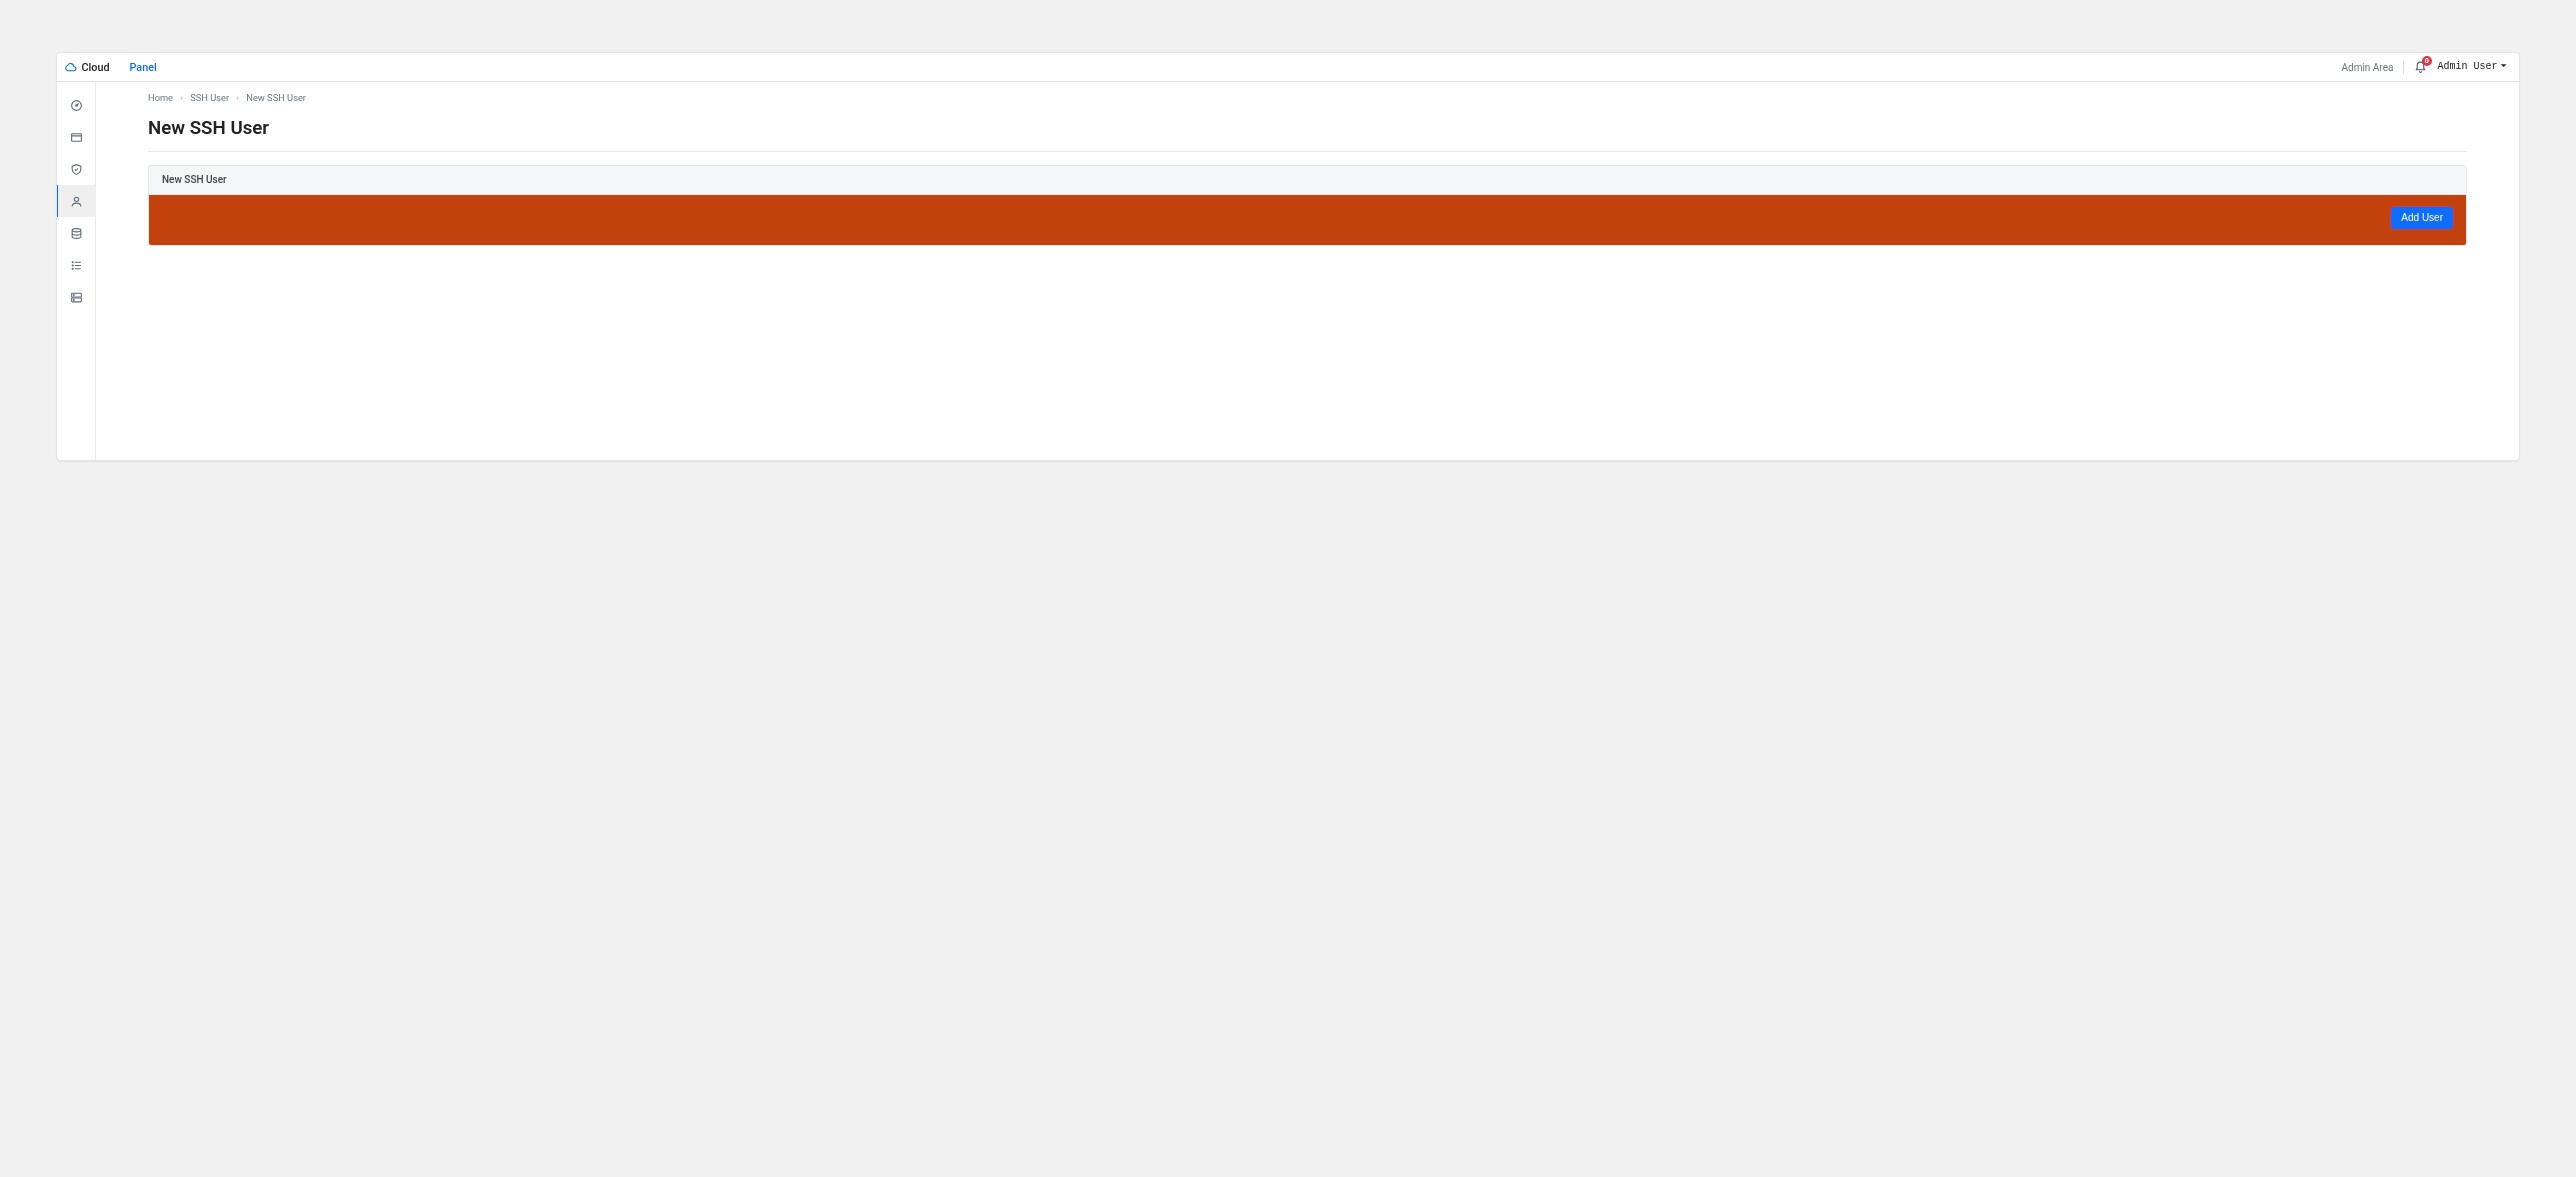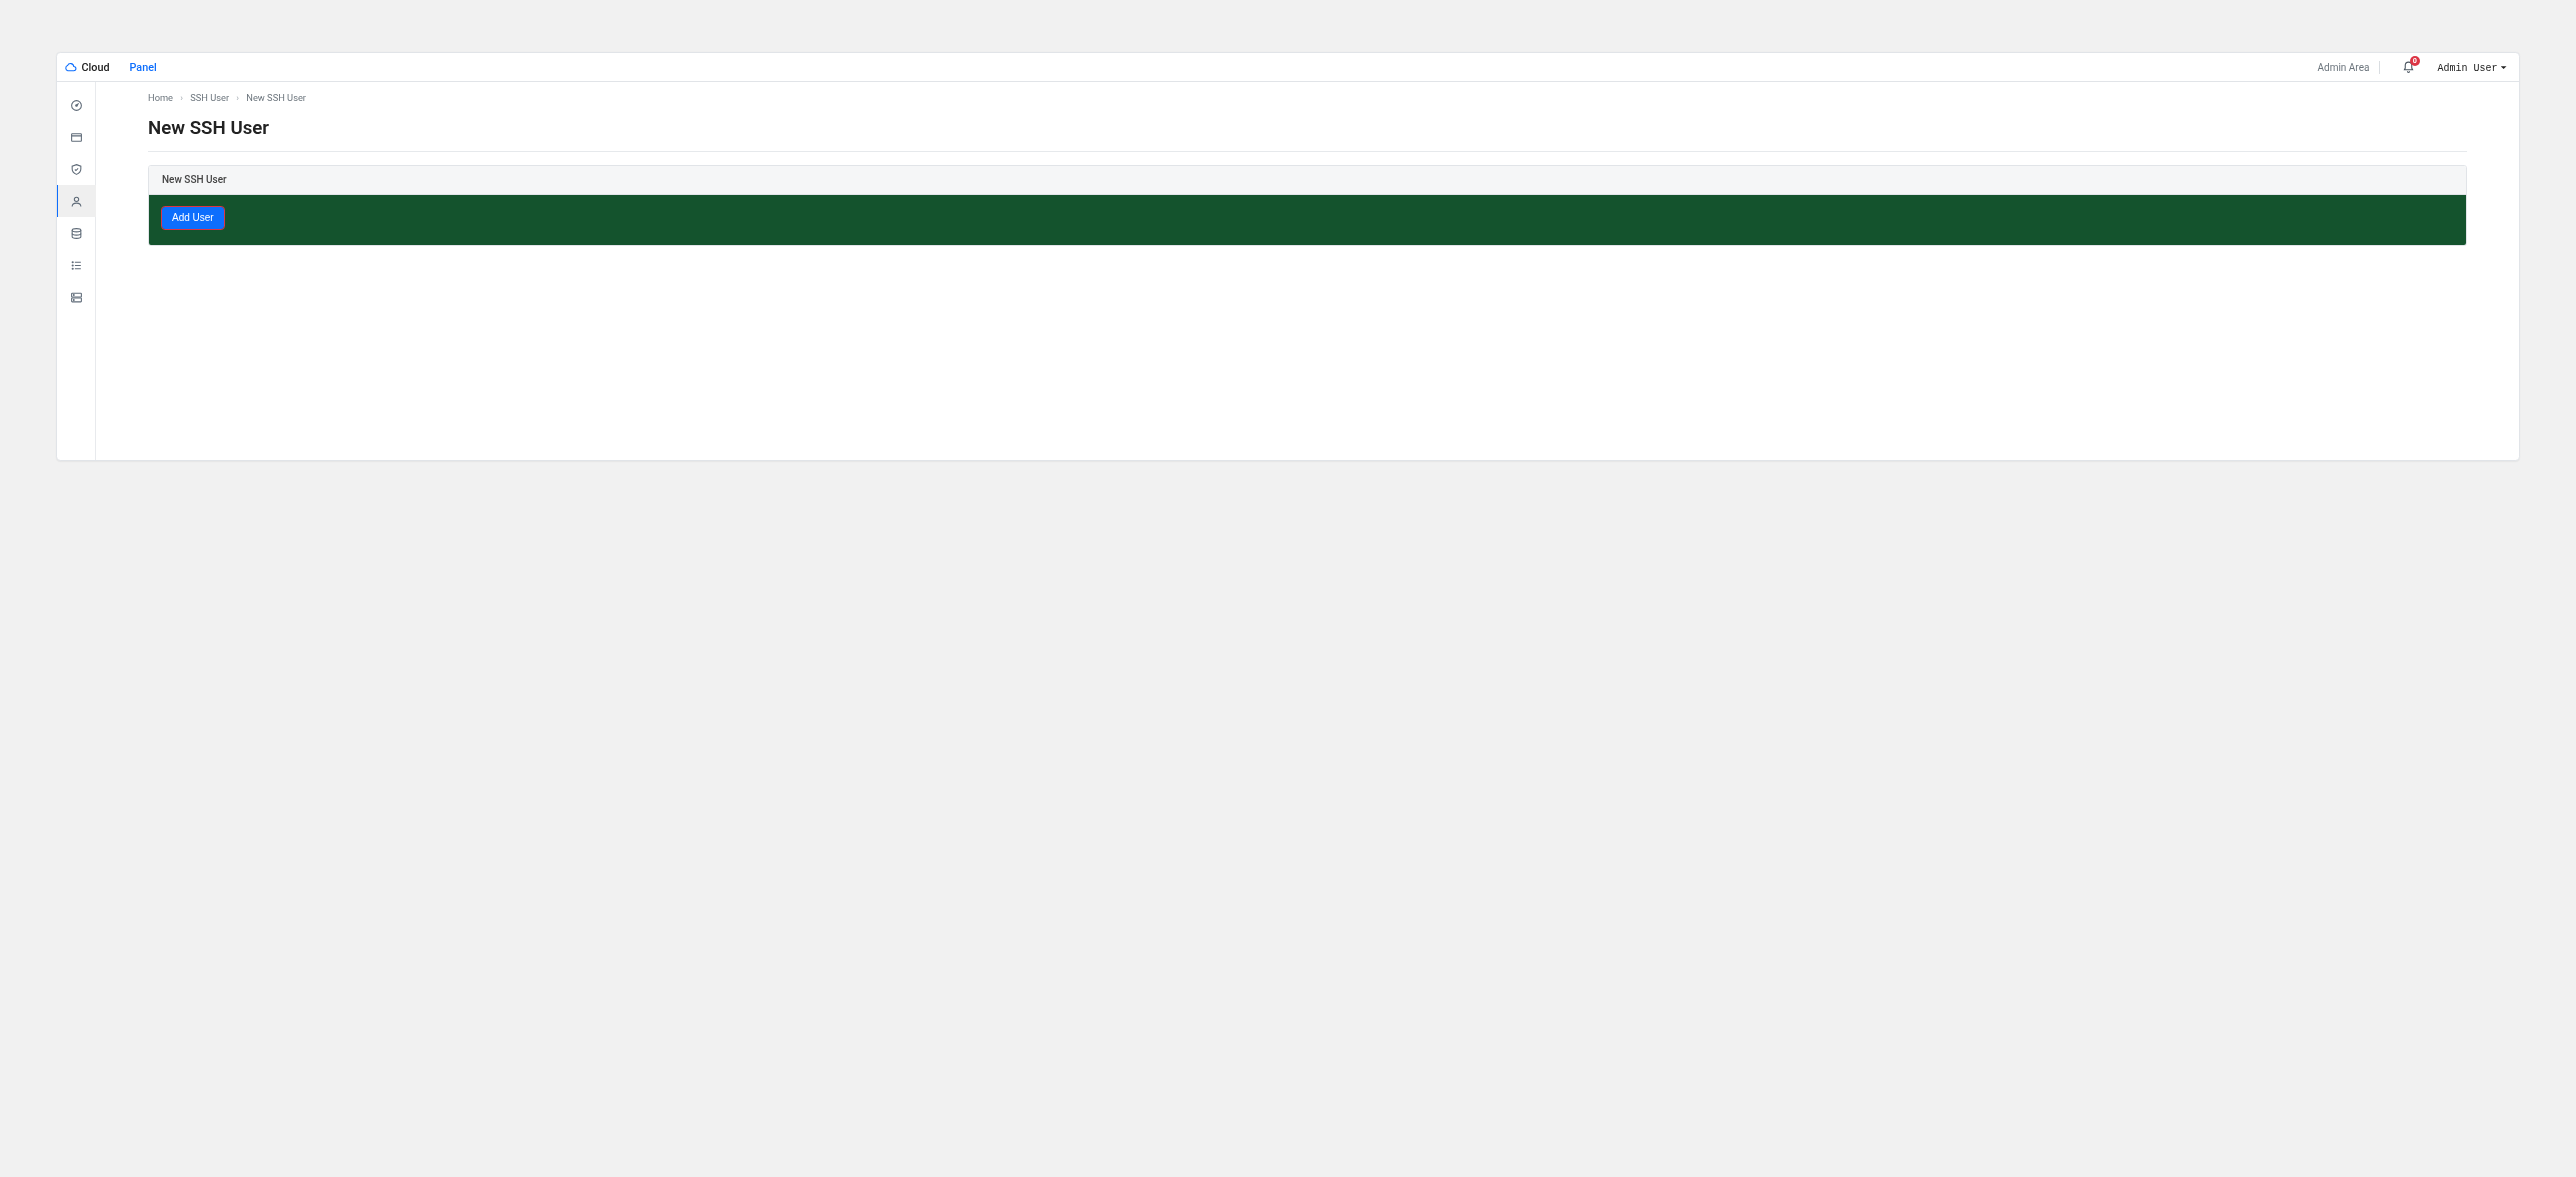--- a/index.html
+++ b/index.html
@@ -5,21 +5,21 @@
 html,body{margin:0;padding:0;font-family:-apple-system,BlinkMacSystemFont,"Segoe UI",Roboto,Helvetica,Arial,sans-serif;background:#f1f1f1;}
 *{box-sizing:border-box;}
 .page-wrapper{padding:52px 56px 29px;}
 .panel{background:#fff;border:0.7px solid #e1e4e8;border-radius:4.3px;box-shadow:0 0.7px 1.4px rgba(0,0,0,.05);overflow:hidden;}
 
 .topbar{display:flex;align-items:center;justify-content:space-between;height:29px;border-bottom:0.7px solid #e1e4e8;padding:0 11.5px 0 7.2px;}
 .logo{display:flex;align-items:center;gap:4.3px;}
 .logo-text{font-size:10.8px;font-weight:500;}
 .logo-text .c1{color:#222;}
 .logo-text .c2{color:#0d6efd;padding-left:20px;}
-.top-right{display:flex;align-items:flex-end;gap:22px;}
+.top-right{display:flex;align-items:flex-start;gap:10px;}
 .admin-area{color:#6c757d;font-size:10px;border-right:0.7px solid #d9dde1;padding-right:10px;line-height:13px;}
 .bell-wrap{position:relative;display:flex;align-items:center;}
 .bell-badge{position:absolute;top:-4.3px;right:-4.3px;background:#dc3545;color:#fff;border-radius:5.8px;font-size:7.2px;font-weight:700;min-width:10px;height:10px;line-height:10px;text-align:center;padding:0 2.2px;}
 .user-drop{display:flex;align-items:center;gap:2.9px;font-size:10px;color:#222;font-family:Liberation Mono, monospace;}
 
 .body{display:flex;min-height:378px;}
 .sidebar{width:39px;border-right:0.7px solid #e8eaed;display:flex;flex-direction:column;align-items:center;padding-top:7.2px;gap:0;}
 .side-item{width:39px;height:32px;display:flex;align-items:center;justify-content:center;color:#5f6b78;}
 .side-item.active{background:#efefef;border-left:1.4px solid #0d6efd;}
 .main{flex:1;padding:10px 52px 16px;}
@@ -27,21 +27,21 @@
 .breadcrumb .sep{color:#a6adb3;}
 .page-title{font-size:18.7px;font-weight:600;color:#222;margin:5.8px 0 13px;padding-bottom:11.5px;border-bottom:0.7px solid #e6e9ec;}
 .card{border:0.7px solid #e1e4e8;border-radius:2.9px;overflow:hidden;}
 .card-hdr{background:#f5f6f7;color:#444;font-size:10px;font-weight:500;padding:8.6px 13px;border-bottom:0.7px solid #e1e4e8;}
 .card-body{display:flex;gap:21.6px;padding:16px 13px 20px;border-bottom:0.7px solid #e6e9ec;}
 .field{flex:1;display:flex;flex-direction:column;gap:5.8px;}
 .field-label{font-size:10px;color:#333;}
 .input-wrap{position:relative;}
 .input-wrap input{width:100%;height:26px;border:0.7px solid #ced4da;border-radius:2.9px;padding:4.3px 24.4px 4.3px 8.6px;font-size:10px;color:#333;background:#fff;outline:none;}
 .input-ico{position:absolute;right:5.8px;top:50%;transform:translateY(-50%);color:#5f6b78;}
-.card-foot{display:flex;justify-content:flex-start;padding:11.5px 13px 16px;background:#14532d;}
+.card-foot{display:flex;justify-content:flex-end;padding:11.5px 13px 16px;background:#c2410c;}
 .btn-primary{background:#0d6efd;color:#fff;border:none;padding:5.8px 10px;font-size:10px;border-radius:2.9px;cursor:pointer;outline:1.4px solid #dc3545;outline-offset:0.7px;}
 svg{display:block;}
 </style>
 </head>
 <body>
 
 <div class="page-wrapper">
   <div class="panel">
 
     <div class="topbar">

